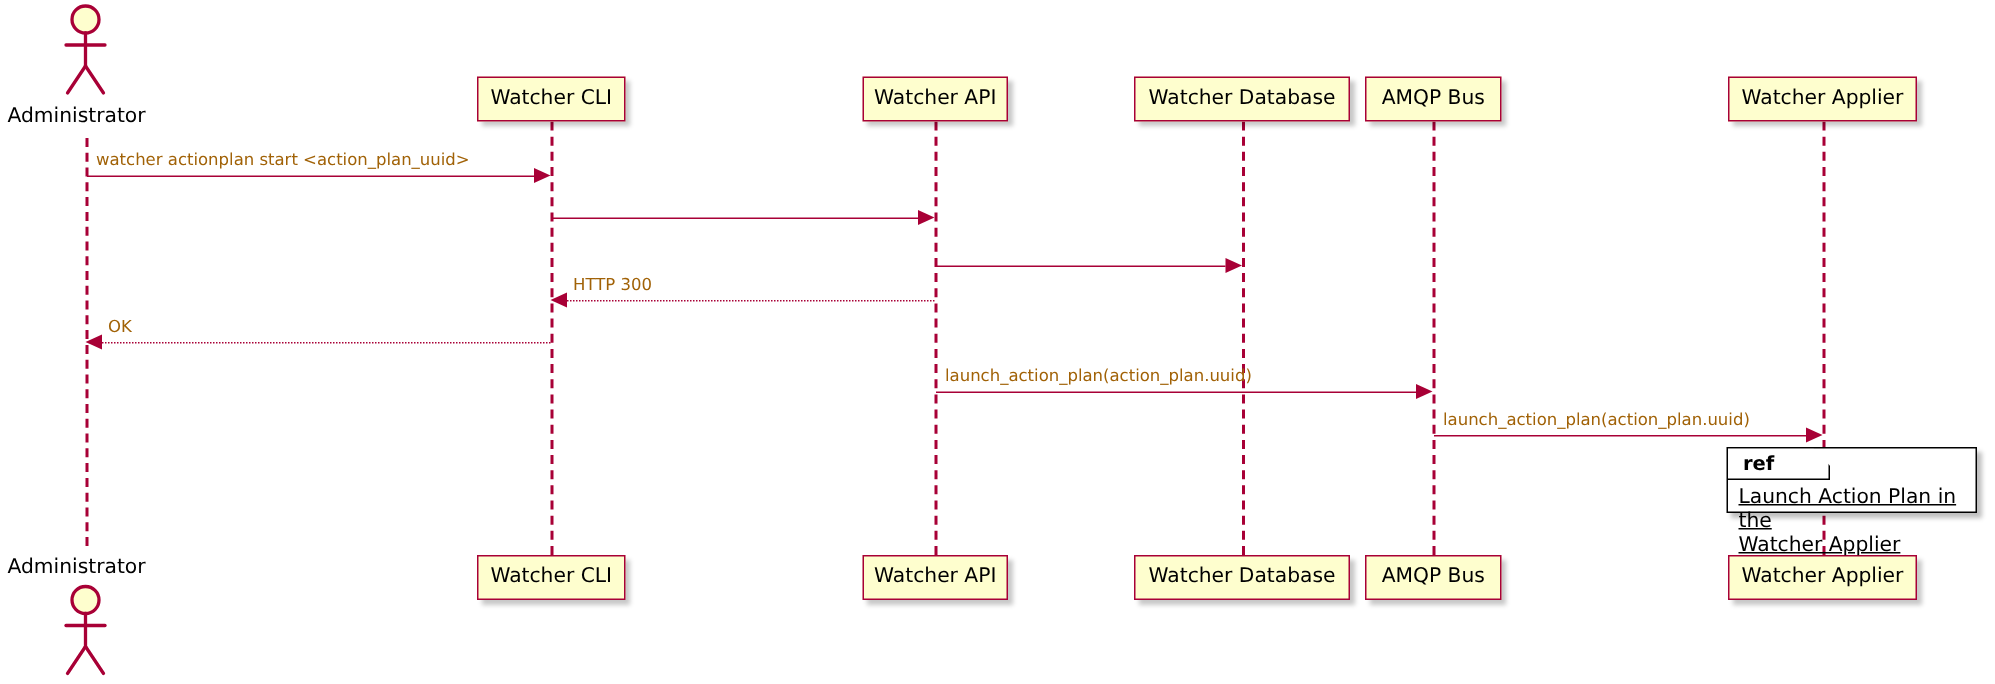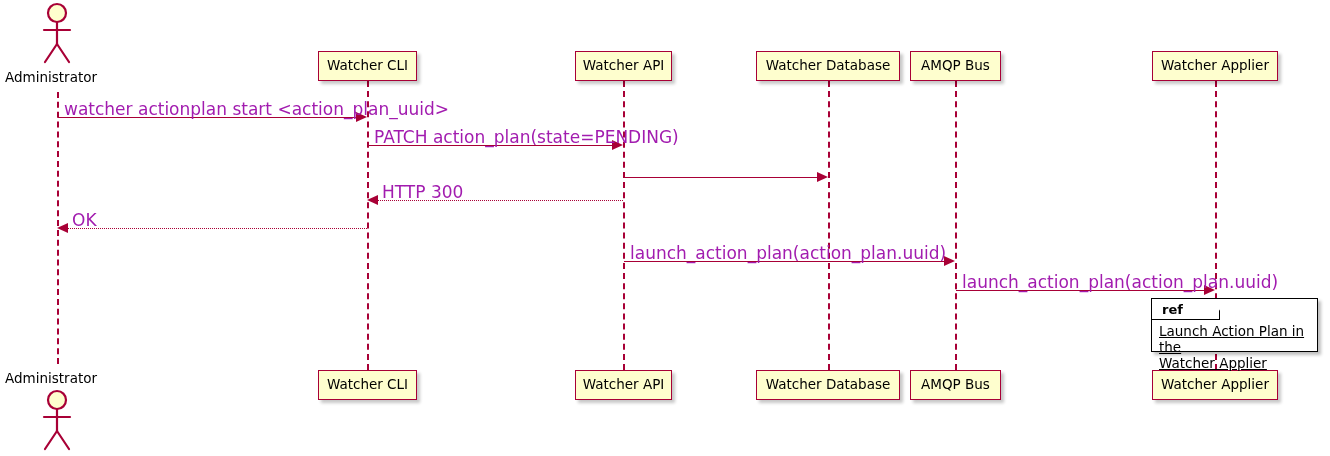--- a/index.html
+++ b/index.html
@@ -75,22 +75,22 @@
     border-bottom: 5px solid transparent;
     border-left: 11px solid #A80036;
   }
   .arrow-head.left {
     border-top: 5px solid transparent;
     border-bottom: 5px solid transparent;
     border-right: 11px solid #A80036;
   }
   .msg-label {
     position: absolute;
-    font-size: 17px;
-    color: #a21caf;
+    font-size: 11px;
+    color: #a16207;
     white-space: nowrap;
     line-height: 1;
   }
 
   
   .ref-box {
     position: absolute;
     background: #ffffff;
     border: 1.6px solid #000000;
     box-sizing: border-box;
@@ -202,40 +202,39 @@
   <div class="participant" style="left:1152px; top:370px; width:126px;">
     <span>Watcher Applier</span>
   </div>
 
   <div class="msg-line" style="left:58px; top:117px; width:298px;"></div>
   <div class="arrow-head right" style="left:356px; top:112px;"></div>
   <div class="msg-label" style="left:64px; top:101px;">watcher actionplan start &lt;action_plan_uuid&gt;</div>
 
   <div class="msg-line" style="left:368px; top:145px; width:244px;"></div>
   <div class="arrow-head right" style="left:612px; top:140px;"></div>
-  <div class="msg-label" style="left:374px; top:129px;">PATCH action_plan(state=PENDING)</div>
 
   <div class="msg-line" style="left:624px; top:177px; width:193px;"></div>
   <div class="arrow-head right" style="left:817px; top:172px;"></div>
 
   <div class="msg-line dotted" style="left:378px; top:200px; width:245px;"></div>
   <div class="arrow-head left" style="left:367px; top:195px;"></div>
   <div class="msg-label" style="left:382px; top:184px;">HTTP 300</div>
 
   <div class="msg-line dotted" style="left:68px; top:228px; width:299px;"></div>
   <div class="arrow-head left" style="left:57px; top:223px;"></div>
   <div class="msg-label" style="left:72px; top:212px;">OK</div>
 
   <div class="msg-line" style="left:624px; top:261px; width:320px;"></div>
   <div class="arrow-head right" style="left:944px; top:256px;"></div>
   <div class="msg-label" style="left:630px; top:245px;">launch_action_plan(action_plan.uuid)</div>
 
   <div class="msg-line" style="left:956px; top:290px; width:248px;"></div>
   <div class="arrow-head right" style="left:1204px; top:285px;"></div>
   <div class="msg-label" style="left:962px; top:274px;">launch_action_plan(action_plan.uuid)</div>
 
-  <div class="ref-box" style="left:1151px; top:298px; width:167px; height:54px;">
+  <div class="ref-box" style="left:1151px; top:298px; width:167px; height:44px;">
     <div class="ref-tab" style="width:68px;">ref</div>
     <div class="ref-body">Launch Action Plan in the
 Watcher Applier</div>
   </div>
 
 </div>
 
 </body></html>

